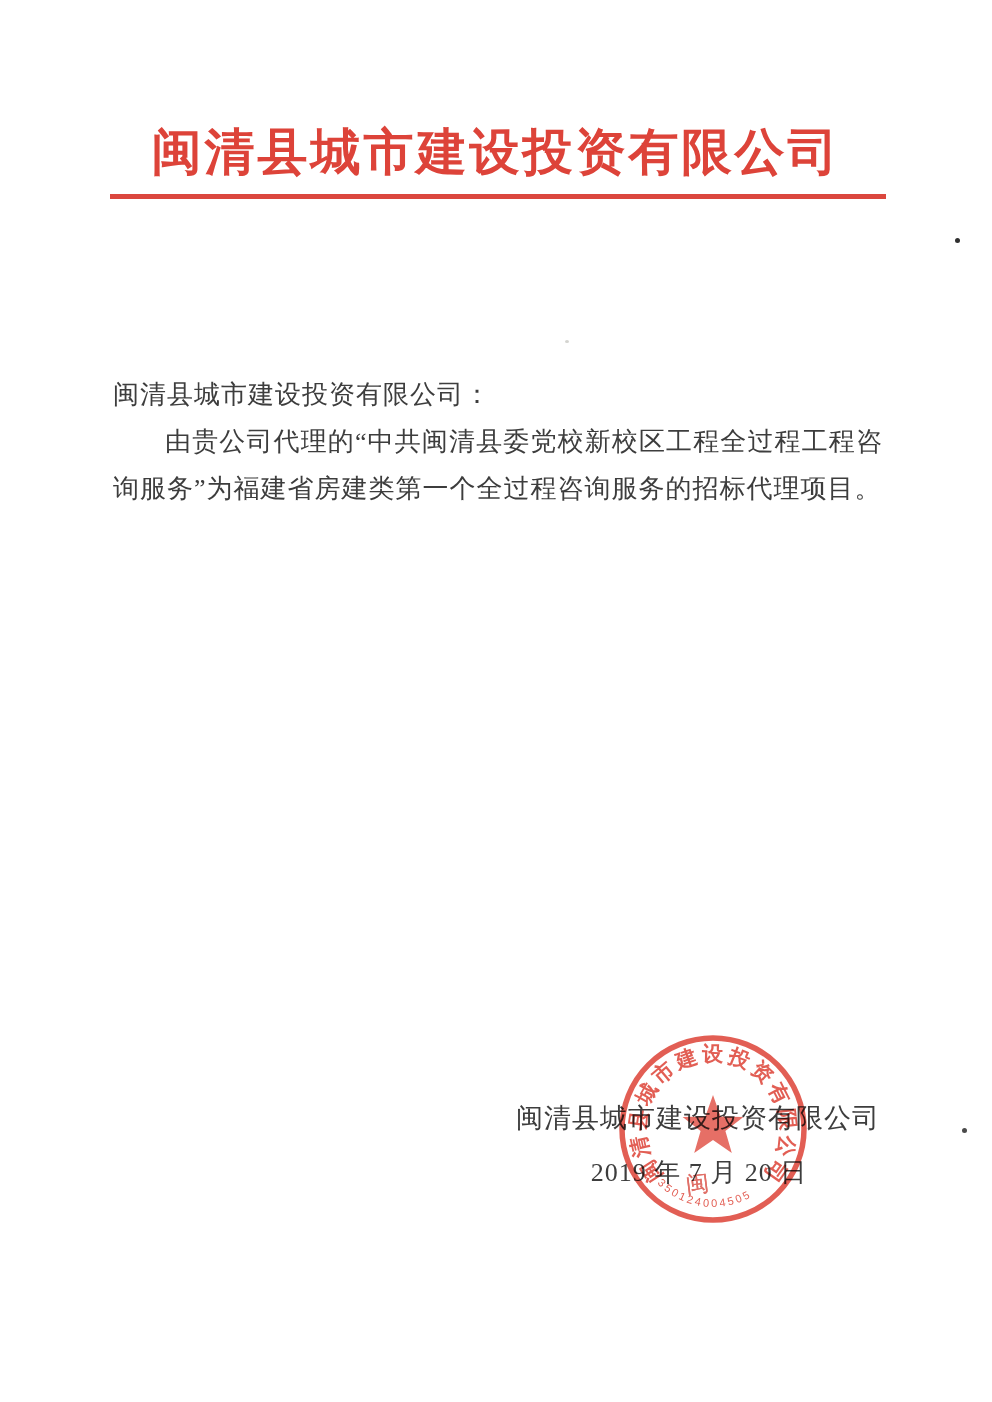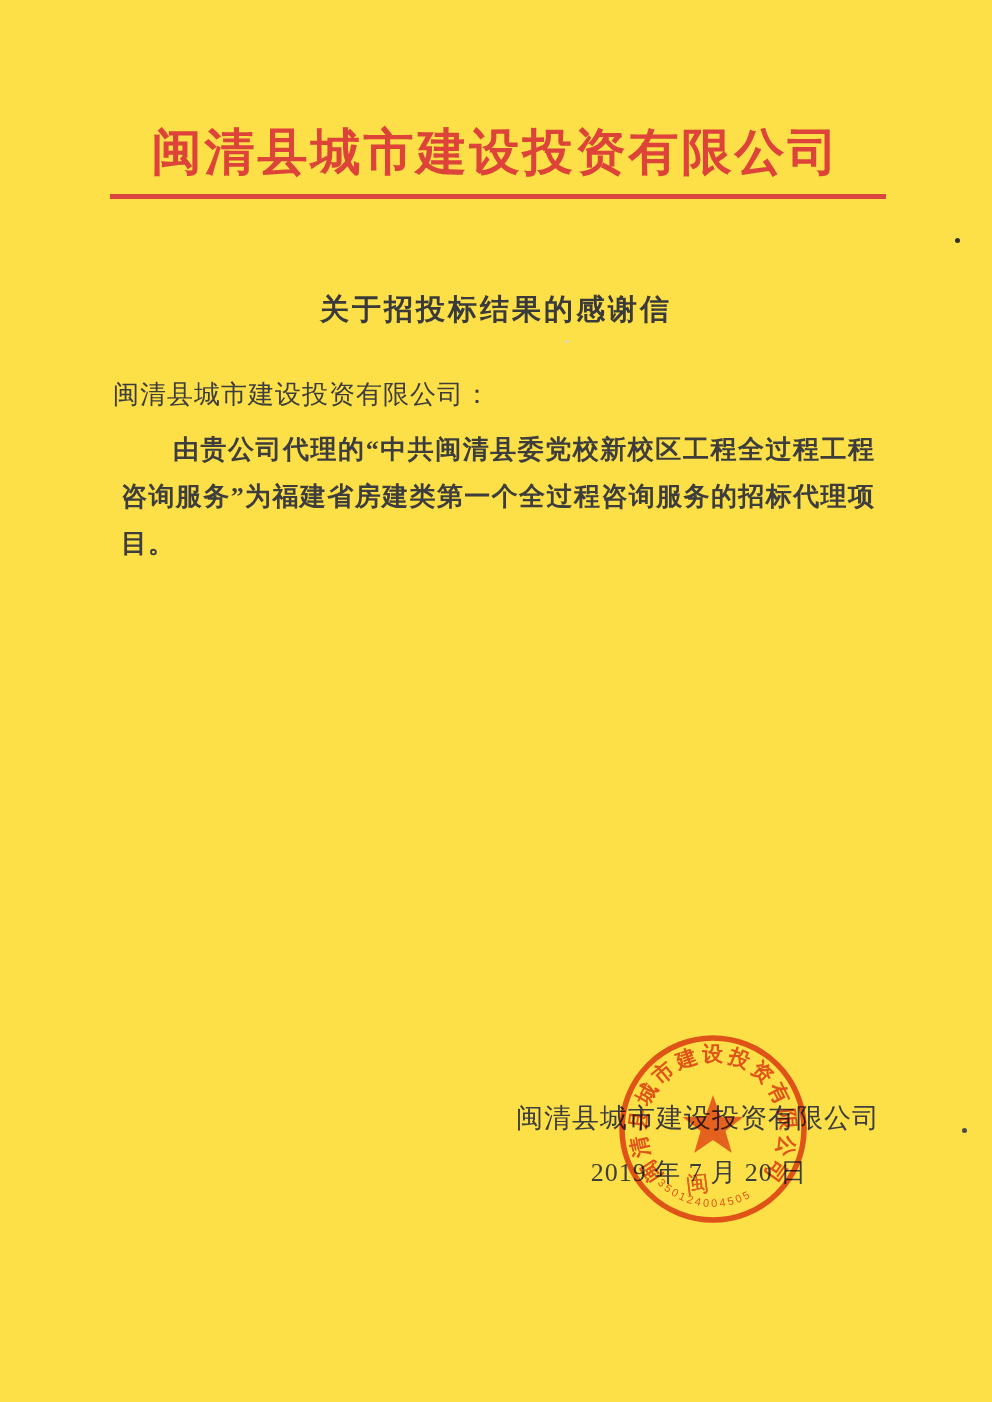--- a/index.html
+++ b/index.html
@@ -1,20 +1,20 @@
 <!DOCTYPE html>
 <html><head>
 <meta charset="utf-8">
 <style>
   html,body{margin:0;padding:0;background:#e8e8e8;}
   .page{
     position:relative;
     width:992px;height:1402px;
     margin:0 auto;
-    background:#fde047;
+    background:#ffffff;
     overflow:hidden;
     font-family:"Liberation Serif", serif;
     color:#3d3d3d;
   }
   .letterhead{
     position:absolute;top:122px;left:0;right:0;
     text-align:center;
     font-size:50px;line-height:1.2;
     font-weight:bold;
     letter-spacing:3px;
@@ -32,21 +32,21 @@
     color:#3a3a3a;
     font-family:"Liberation Sans", sans-serif;
   }
   .letter-body{
     position:absolute;top:371px;left:113px;width:770px;
     font-size:26px;line-height:47px;letter-spacing:1px;
     text-align:justify;
     text-justify:inter-ideograph;
   }
   .recipient{margin:0;}
-  .para{margin:8px;text-indent:2em;font-weight:bold;}
+  .para{margin:0;text-indent:2em;}
   .signature{
     position:absolute;top:1100px;right:112px;
     font-size:27px;letter-spacing:1px;
     white-space:nowrap;
   }
   .sig-date{
     position:absolute;top:1155px;right:112px;width:362px;
     text-align:center;
     font-size:26px;letter-spacing:1px;
     white-space:nowrap;
@@ -82,21 +82,20 @@
 </style>
 </head>
 <body>
 
 <div class="page">
 
   <div class="letterhead">闽清县城市建设投资有限公司</div>
 
   <div class="letterhead-rule"></div>
 
-  <div class="doc-title">关于招投标结果的感谢信</div>
 
   <div class="letter-body">
     <p class="recipient">闽清县城市建设投资有限公司：</p>
     <div>
         <p class="para">由贵公司代理的“中共闽清县委党校新校区工程全过程工程咨询服务”为福建省房建类第一个全过程咨询服务的招标代理项目。</p>
       </div>
   </div>
 
   <div class="signature">闽清县城市建设投资有限公司</div>
 

